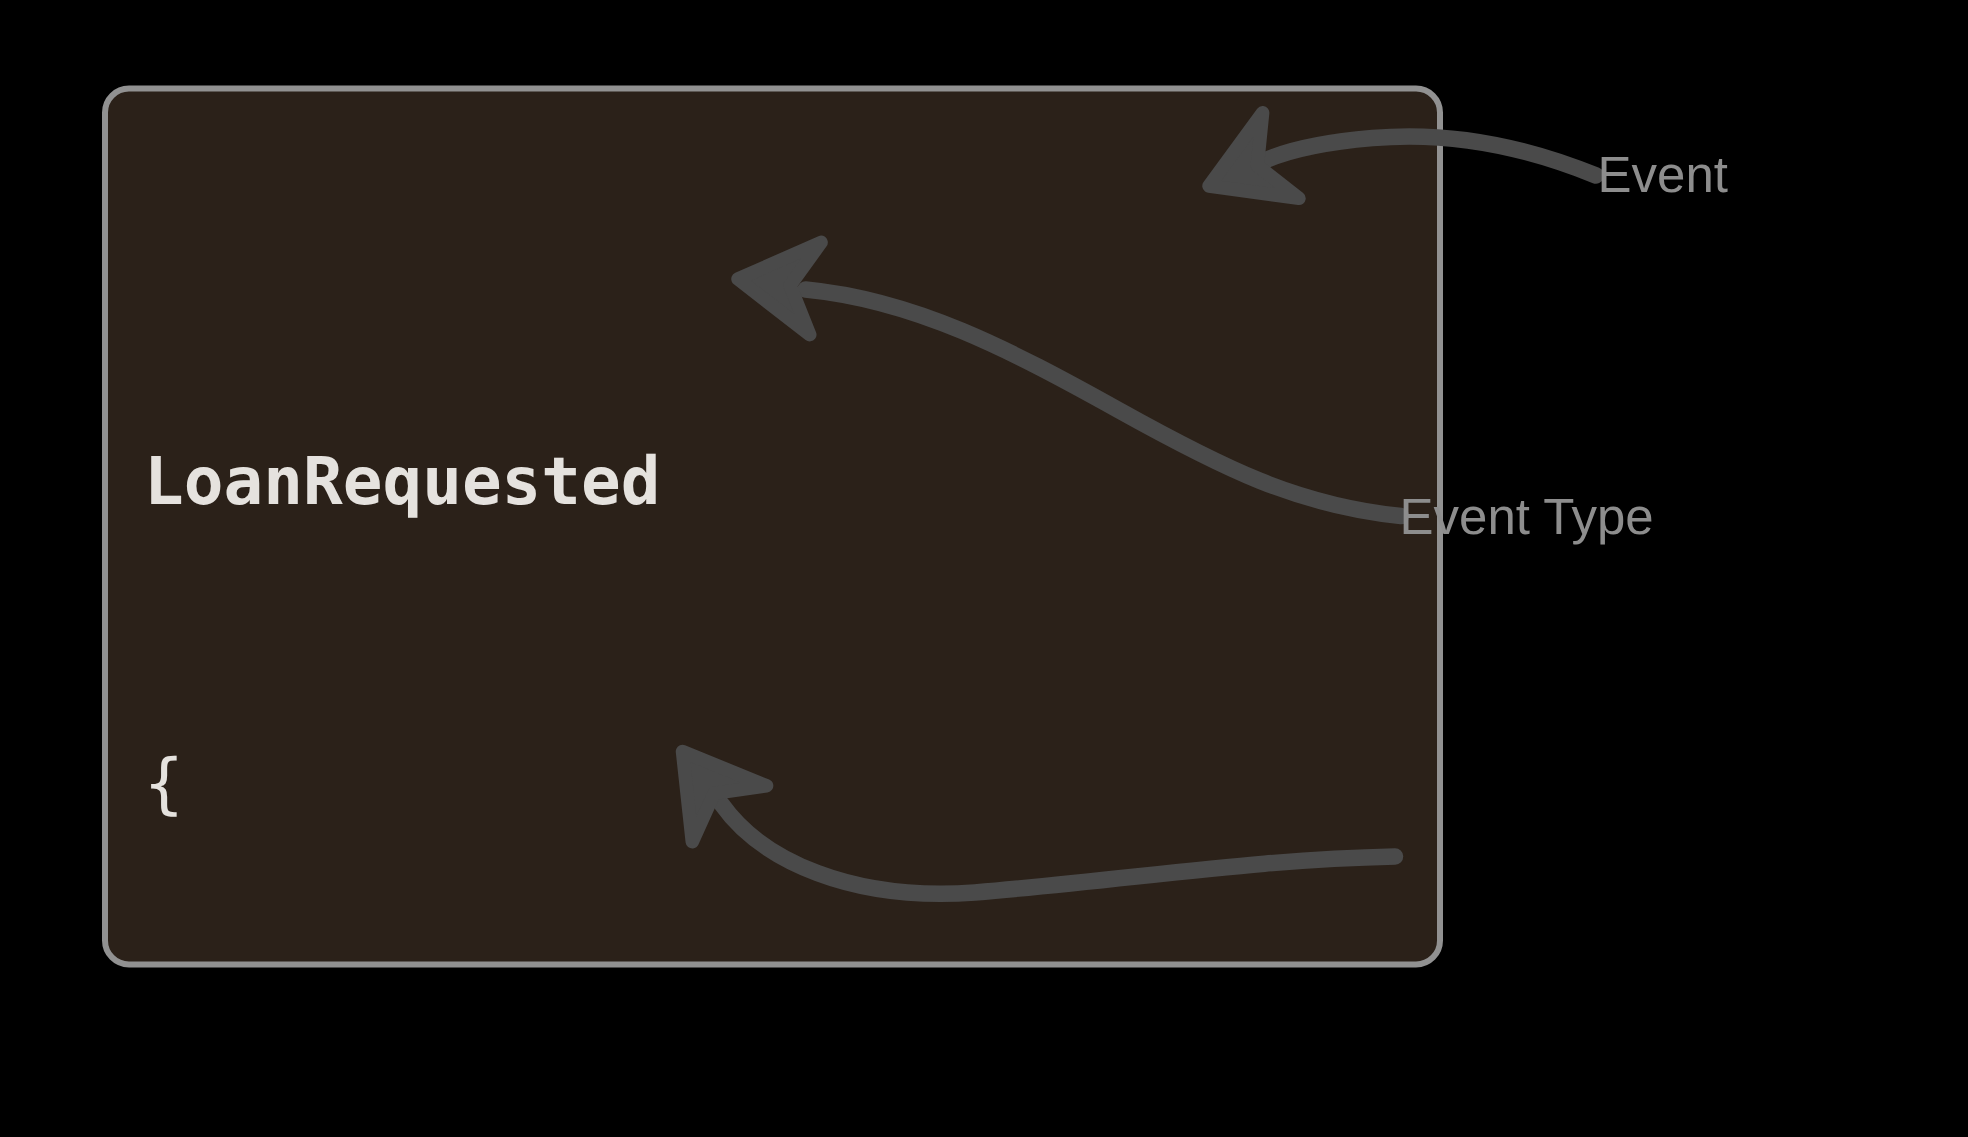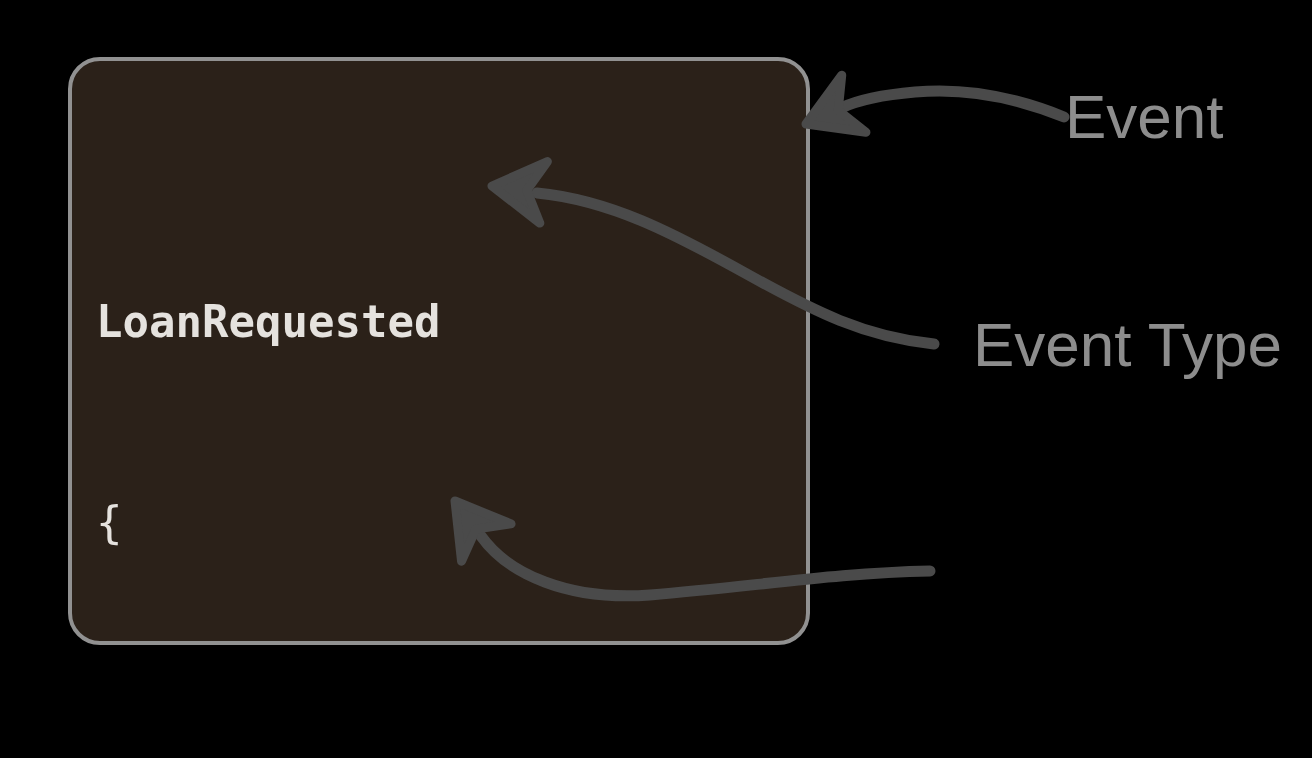--- a/index.html
+++ b/index.html
@@ -12,26 +12,26 @@
     width: 1312px;
     height: 758px;
     background: var(--canvas-bg, #000);
     overflow: hidden;
     font-family: "Liberation Sans", sans-serif;
   }
   .event-box {
     position: absolute;
     left: 68px;
     top: 57px;
-    width: 742px;
+    width: 894px;
     height: 588px;
     box-sizing: border-box;
     background: var(--box-fill, #2b2119);
     border: 4px solid var(--box-border, #919191);
-    border-radius: 32px;
+    border-radius: 18px;
   }
   .code {
     position: absolute;
     left: 24px;
     top: 93px;
     font-family: "DejaVu Sans Mono", monospace;
     font-size: 44px;
     line-height: 67px;
     color: var(--code-color, #e5e2de);
     white-space: pre;
@@ -57,27 +57,27 @@
     stroke-linecap: round;
   }
   .arrows .head {
     fill: var(--arrow-color, #4a4a4a);
     stroke: var(--arrow-color, #4a4a4a);
     stroke-width: 9;
     stroke-linejoin: round;
   }
   .anno-label {
     position: absolute;
-    font-size: 62px;
+    font-size: 34px;
     line-height: 54px;
     color: var(--label-color, #8d8d8d);
     white-space: nowrap;
   }
   .label-event      { left: 1065px; top: 90px;  }
-  .label-event-type { left: 933px;  top: 318px; margin-left: 40px; }
+  .label-event-type { left: 933px;  top: 318px; }
   .label-event-body { left: 923px;  top: 543px; }
 </style>
 </head>
 <body>
 
 <div class="canvas">
 
   <div class="event-box">
     <div class="code">
       <div class="line type">LoanRequested</div>

